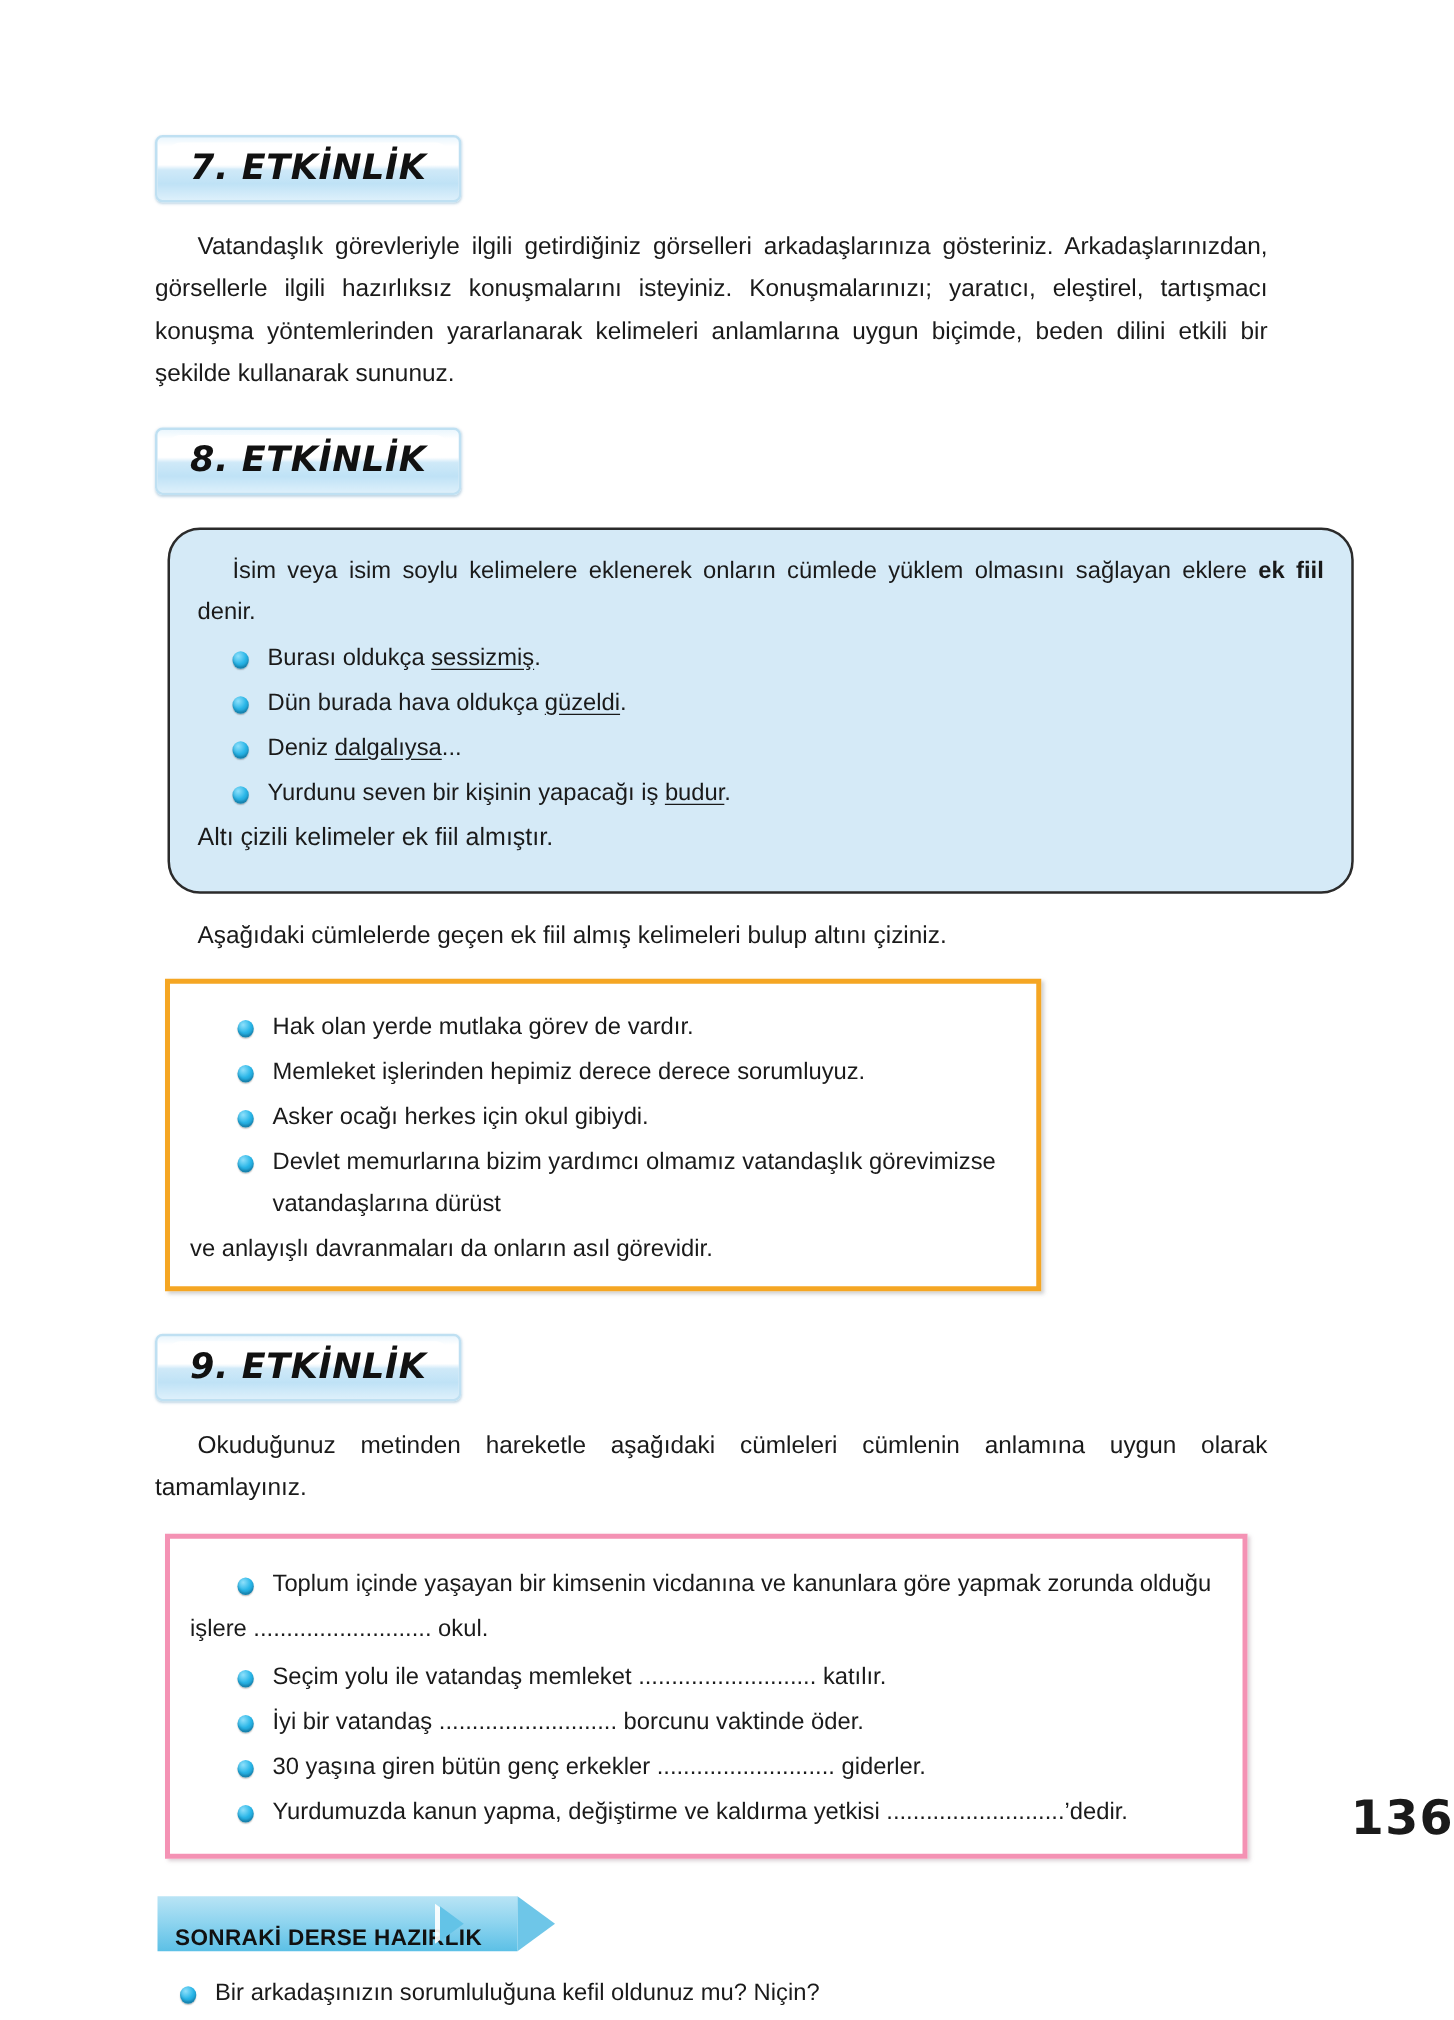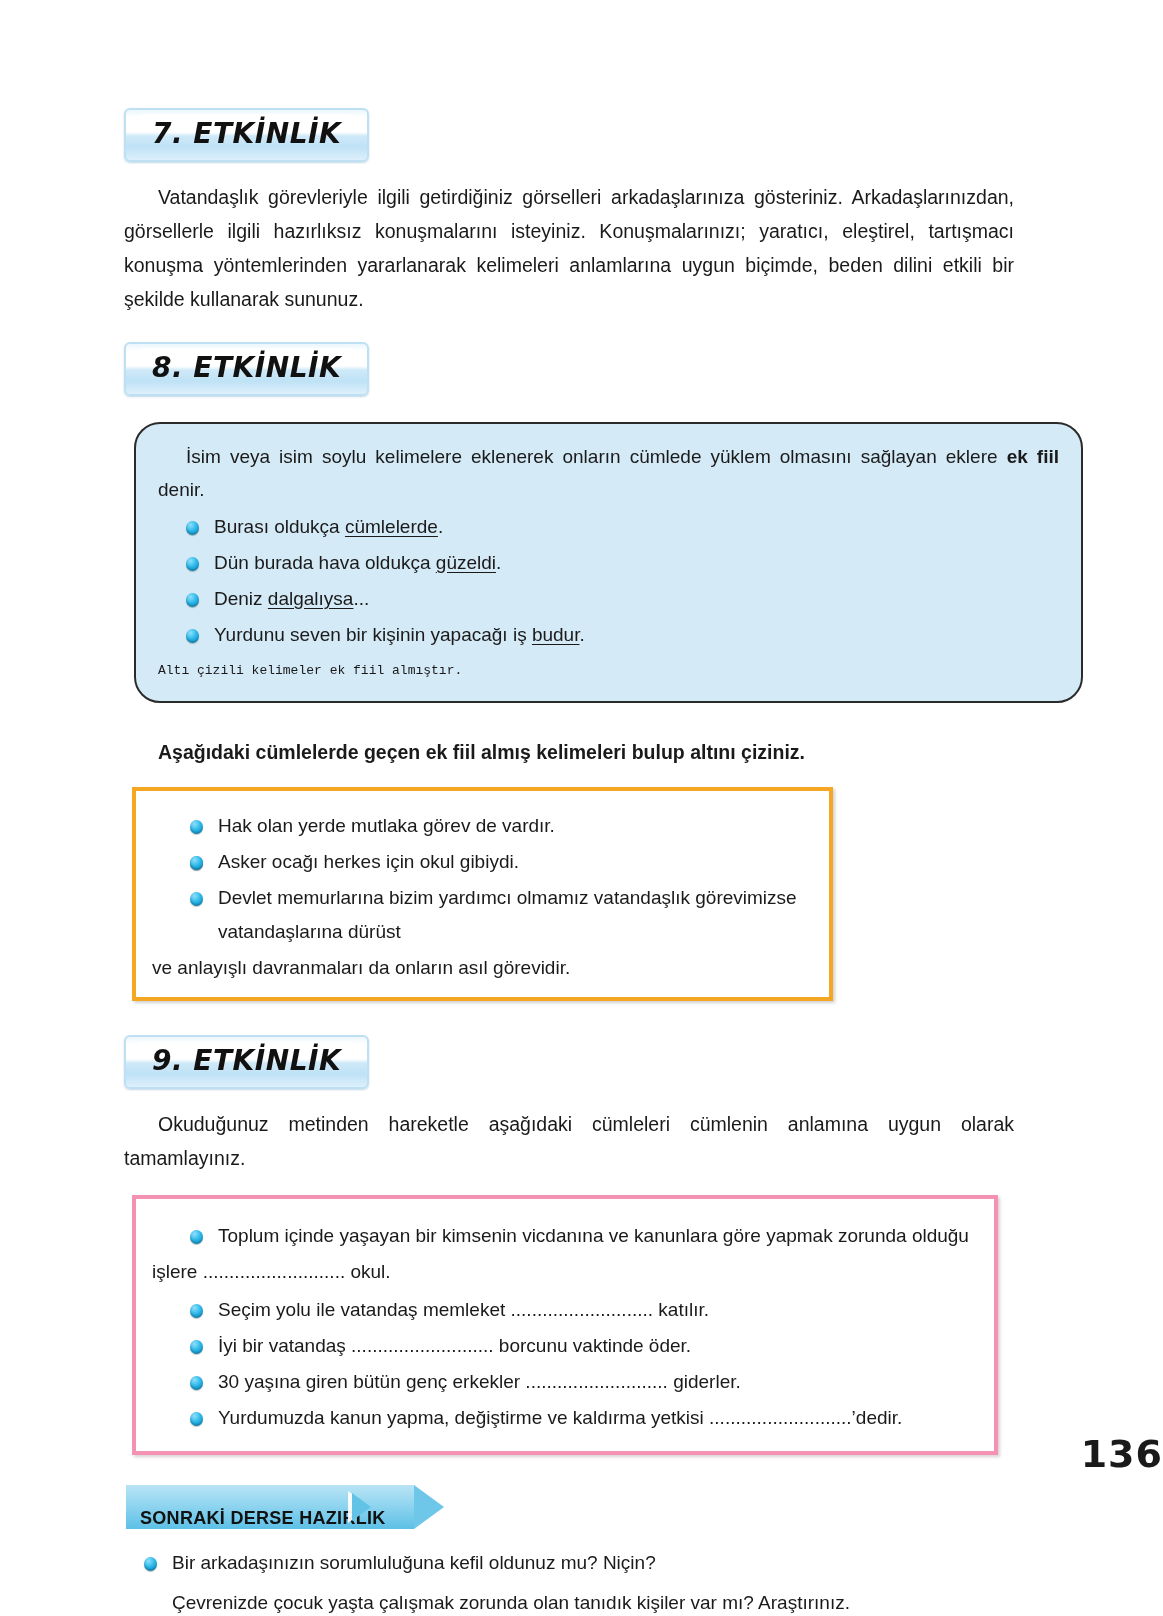--- a/index.html
+++ b/index.html
@@ -90,24 +90,23 @@
     box-sizing: border-box;
   }
   .blue-box .lead {
     font-size: 19px;
     line-height: 33px;
     text-indent: 28px;
     text-align: justify;
     margin: 0 0 2px 0;
   }
   .blue-box .tail {
-    font-size: 13px;
+    font-size: 20px;
     line-height: 33px;
-    margin: 2px 0 0 0;
-    font-family: Liberation Mono, monospace;
+    margin: 2px 0 12px 0;
   }
   .bold { font-weight: bold; }
   .u { text-decoration: underline; text-underline-offset: 3px; }
 
   
   ul.blist {
     list-style: none;
     margin: 4px 0 2px 0;
     padding: 0 0 0 28px;
   }
@@ -275,35 +274,35 @@
 
     
     <div class="etkinlik-badge" style="margin-top:26px;">
       <span class="etkinlik-text">8. ETKİNLİK</span>
     </div>
 
     <div class="blue-box">
       <p class="lead"><span>İsim veya isim soylu kelimelere eklenerek onların cümlede yüklem olmasını sağlayan eklere </span><span class="bold">ek fiil</span><span> denir.</span></p>
 
       <ul class="blist">
-        <li><span class="dot"></span><span>Burası oldukça </span><span class="u">cümlelerde</span><span>.</span></li>
+        <li><span class="dot"></span><span>Burası oldukça </span><span class="u">sessizmiş</span><span>.</span></li>
         <li><span class="dot"></span><span>Dün burada hava oldukça </span><span class="u">güzeldi</span><span>.</span></li>
         <li><span class="dot"></span><span>Deniz </span><span class="u">dalgalıysa</span><span>...</span></li>
         <li><span class="dot"></span><span>Yurdunu seven bir kişinin yapacağı iş </span><span class="u">budur</span><span>.</span></li>
       </ul>
 
       <p class="tail">Altı çizili kelimeler ek fiil almıştır.</p>
     </div>
 
-    <p class="para indent" style="margin-top:32px;font-weight:bold;">Aşağıdaki cümlelerde geçen  ek fiil almış kelimeleri bulup altını çiziniz.</p>
+    <p class="para indent" style="margin-top:16px;">Aşağıdaki cümlelerde geçen  ek fiil almış kelimeleri bulup altını çiziniz.</p>
 
     <div class="orange-box">
       <ul class="blist">
         <li><span class="dot"></span><span>Hak olan yerde mutlaka görev de vardır.</span></li>
-        <li><span class="dot"></span></li>
+        <li><span class="dot"></span><span>Memleket işlerinden hepimiz derece derece sorumluyuz.</span></li>
         <li><span class="dot"></span><span>Asker ocağı herkes için okul gibiydi.</span></li>
         <li><span class="dot"></span><span>Devlet memurlarına bizim yardımcı olmamız vatandaşlık görevimizse vatandaşlarına dürüst</span></li>
       </ul>
       <p class="cont">ve anlayışlı davranmaları da onların asıl görevidir.</p>
     </div>
 
     
     <div class="etkinlik-badge" style="margin-top:34px;">
       <span class="etkinlik-text">9. ETKİNLİK</span>
     </div>

